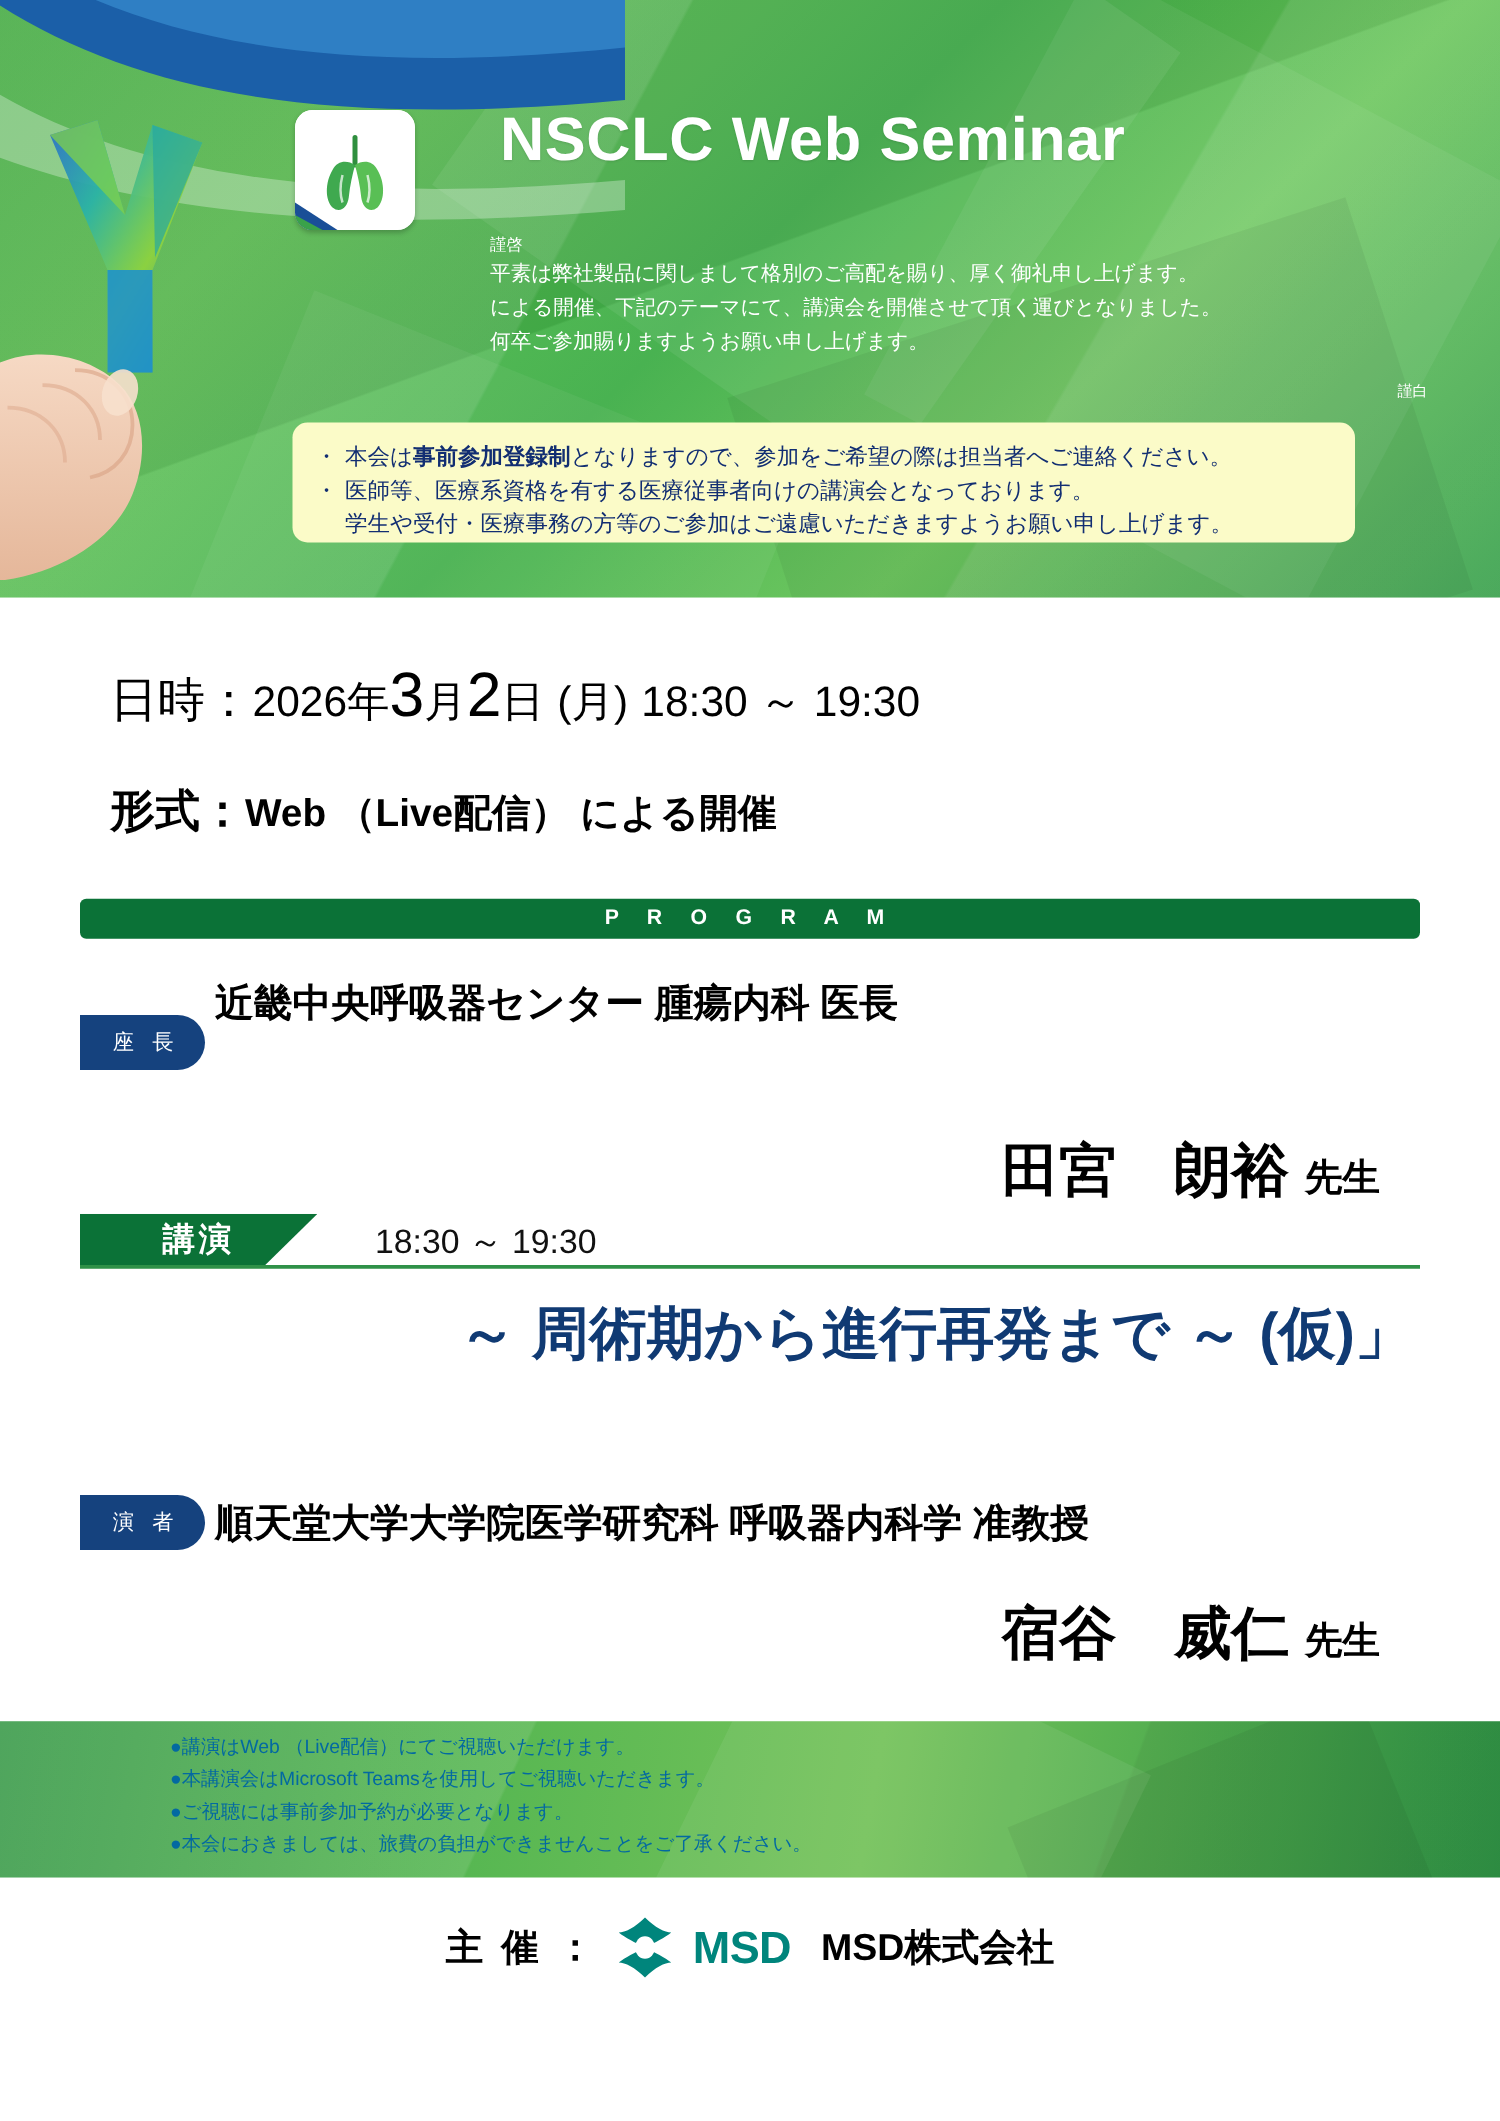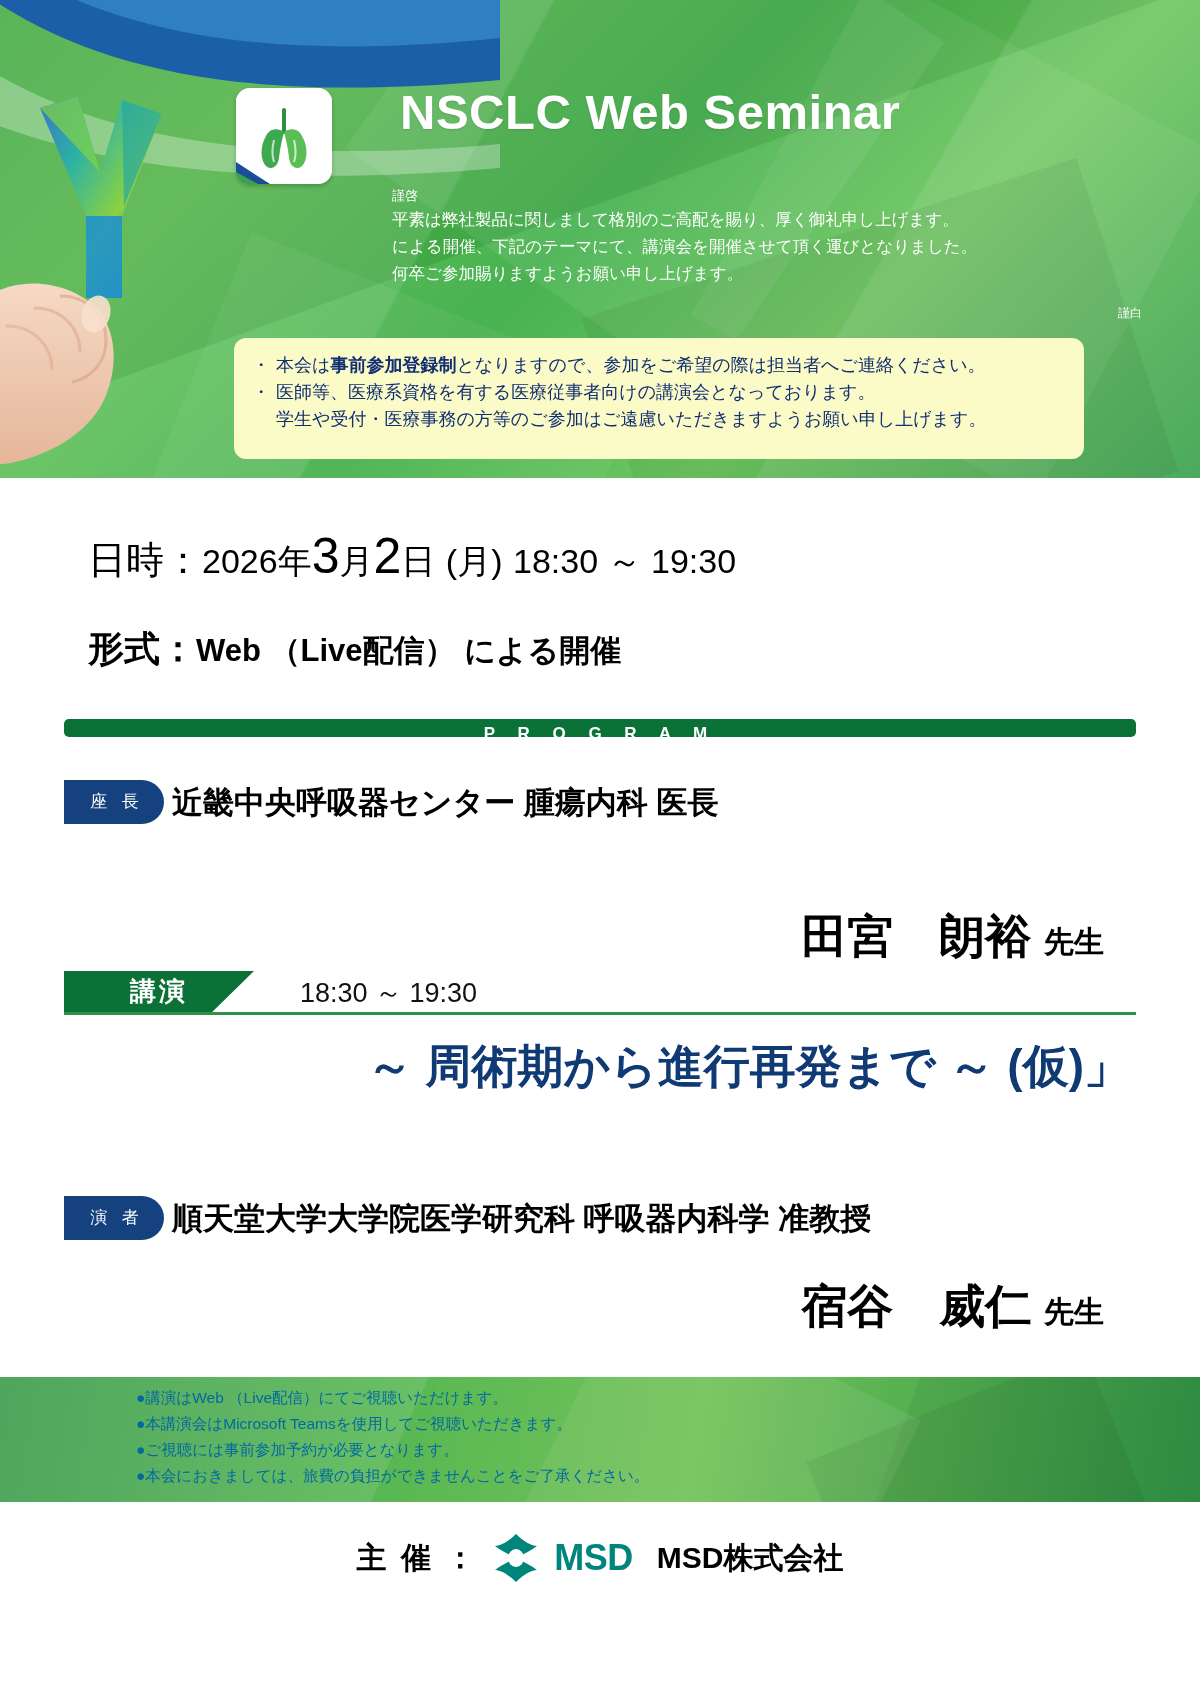--- a/index.html
+++ b/index.html
@@ -49,21 +49,21 @@
     text-shadow:0 1px 2px rgba(0,0,0,0.12);
   }
   .hdr-greet{position:absolute;left:392px;top:186px;width:640px;color:#ffffff;}
   .hdr-greet .kg{font-size:13px;line-height:20px;}
   .hdr-greet .ln{font-size:16.5px;line-height:27px;white-space:nowrap;}
   .hdr-keihaku{position:absolute;right:58px;top:305px;font-size:12px;color:#ffffff;}
 
   
   .notice{
     position:absolute;left:234px;top:338px;width:850px;
-    background:#fbfbc8;border-radius:12px;padding:14px 14px 26px 16px;
+    background:#fbfbc8;border-radius:12px;padding:14px 14px 1px 16px;
     box-sizing:border-box;
   }
   .notice ul{margin:0;padding:0;list-style:none;}
   .notice li{
     color:#122e72;font-size:18px;line-height:27px;
     padding-left:26px;position:relative;white-space:nowrap;
   }
   .notice li:before{content:"・";position:absolute;left:2px;top:0;font-size:18px;}
   .notice li.cont:before{content:"";}
   .notice li.cont{padding-left:26px;}
@@ -76,34 +76,34 @@
   }
   .datetime .big{font-size:50px;}
   .datetime .md{font-size:34px;}
   .format{
     position:absolute;left:88px;top:625px;white-space:nowrap;
     color:#000;font-weight:bold;font-size:36px;
   }
   .format .sm{font-size:31px;}
 
   .program-bar{
-    position:absolute;left:64px;top:719px;width:1072px;height:18px;
+    position:absolute;left:64px;top:719px;width:1072px;height:32px;
     background:#0b7237;border-radius:5px;
     color:#fff;font-size:17px;font-weight:bold;letter-spacing:9px;
     text-align:center;line-height:30px;box-sizing:border-box;
   }
 
   
   .badge-pill{
     position:absolute;width:100px;height:44px;
     background:#15427e;border-radius:0 22px 22px 0;
     color:#fff;font-size:17px;letter-spacing:5px;
     text-align:center;line-height:44px;box-sizing:border-box;padding-left:6px;
   }
-  .chair-badge{left:64px;top:780px;}
+  .chair-badge{left:64px;top:812px;}
   .chair-affil{
     position:absolute;left:172px;top:782px;white-space:nowrap;
     font-size:31px;font-weight:bold;color:#000;
   }
   .chair-name{
     position:absolute;right:96px;top:906px;white-space:nowrap;
     font-size:46px;font-weight:bold;color:#000;text-align:right;
   }
   .chair-name .sensei{font-size:30px;font-weight:bold;}
 

